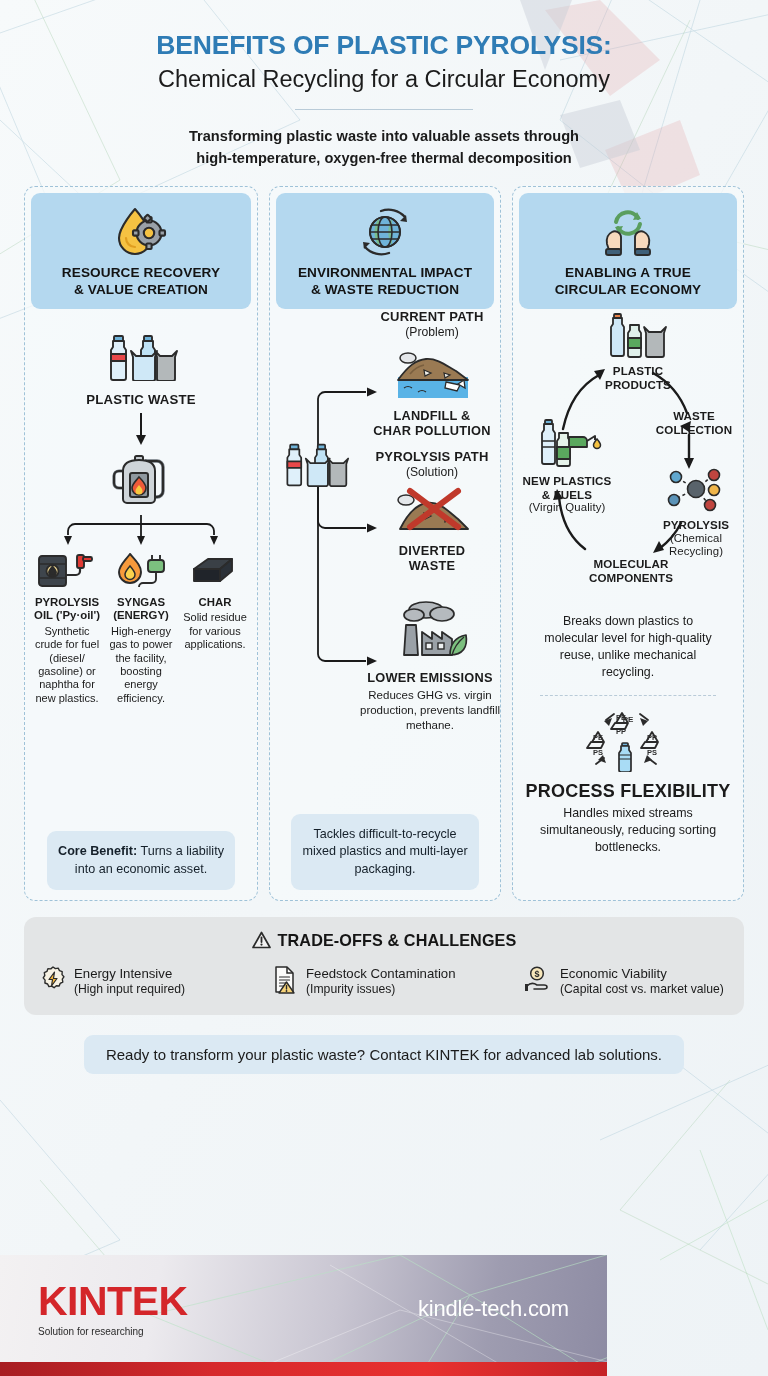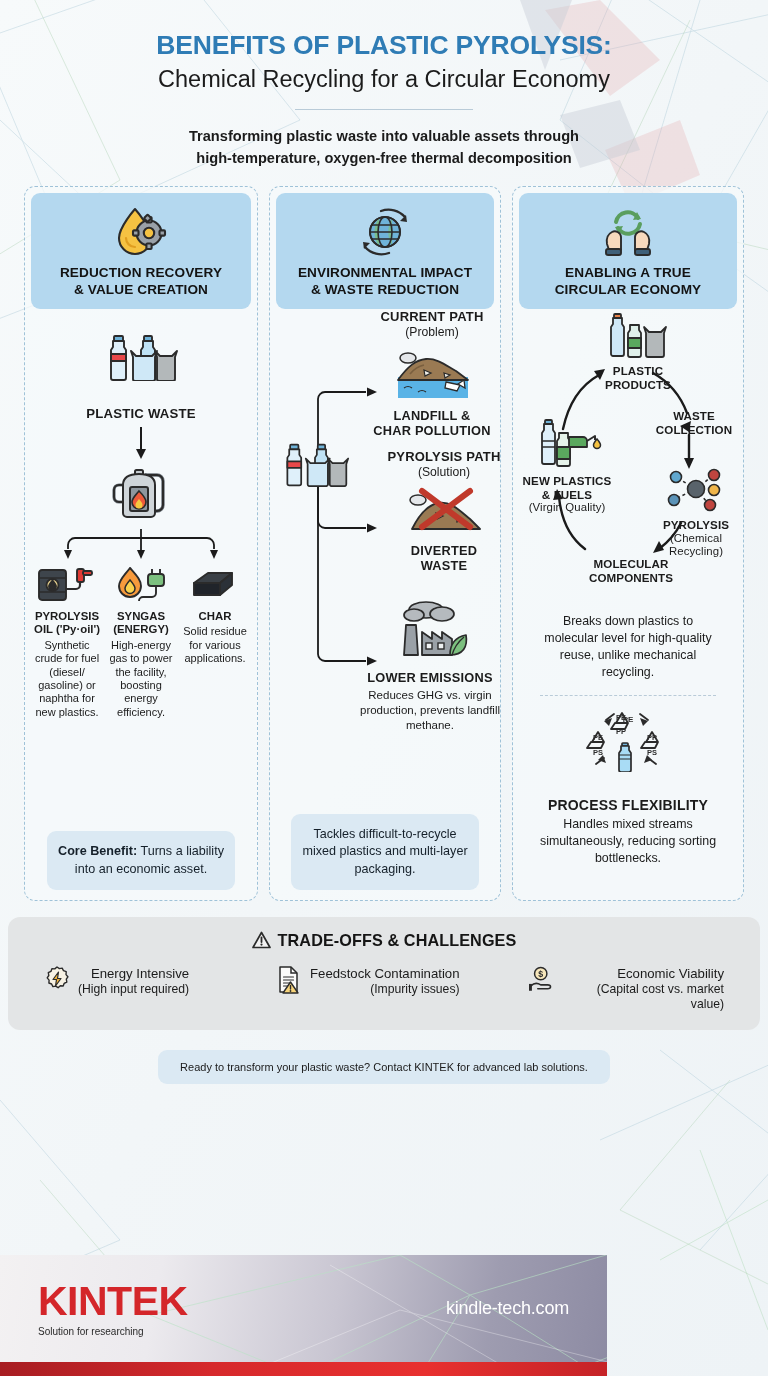--- a/index.html
+++ b/index.html
@@ -81,49 +81,48 @@
 
   
   .c3-cycle { position: relative; width: 100%; height: 292px; }
   .cyc-lbl { position: absolute; text-align: center; font-size: 11.6px; font-weight: bold; line-height: 1.16; letter-spacing: .1px; }
   .cyc-lbl .norm { font-weight: normal; font-size: 11.4px; }
   .c3-text { font-size: 12.4px; line-height: 1.36; text-align: center; padding: 0 18px; }
   .c3-divider { width: 176px; height: 1.2px; border-top: 1.2px dashed #b9cbd8; margin: 14px auto 0; }
 
   
   .tradeoffs {
-    margin: 16px 8px 0; background: #e3e5e6; border-radius: 12px;
-    padding: 14px 24px 18px;
-    text-align: right;
+    margin: 16px 24px 0; background: #e3e5e6; border-radius: 12px;
+    padding: 14px 4px 18px;
   }
   .to-head {
     display: flex; align-items: center; justify-content: center; gap: 7px;
     font-size: 16.2px; font-weight: bold; letter-spacing: .1px; color: #151515;
   }
   .to-items { display: flex; margin-top: 16px; padding: 0 12px; }
   .to-item { display: flex; align-items: flex-start; gap: 8px; }
   .to-1 { width: 232px; } .to-2 { width: 252px; } .to-3 { flex: 1; }
   .to-txt .t1 { font-size: 13.2px; line-height: 1.2; }
   .to-txt .t2 { font-size: 12.2px; line-height: 1.25; }
 
   
   .cta-wrap { display: flex; justify-content: center; margin-top: 20px; }
   .cta {
     background: #dbe9f3; border-radius: 9px; padding: 11px 22px;
-    font-size: 11px; color: #1b1b1b;
+    font-size: 15px; color: #1b1b1b;
   }
 
   
   .footer { margin-top: auto; width: 607px; height: 121px; position: relative; overflow: hidden; }
   .footer-bg { position: absolute; inset: 0;
     background: linear-gradient(100deg,#f3f1f2 0%, #eceaee 26%, #c9c6d2 55%, #9e9cb0 80%, #8d8ba3 100%); }
   .footer-inner { position: absolute; inset: 0; display: flex; align-items: center; justify-content: space-between; padding: 0 38px 14px; }
   .brand .bname { font-size: 41px; font-weight: bold; color: #d4262a; letter-spacing: -0.5px; line-height: 1; }
   .brand .btag { font-size: 10px; color: #2a2a2a; margin-top: 4px; }
-  .site { font-size: 18px; color: #ffffff; letter-spacing: -0.2px; }
+  .site { font-size: 22px; color: #ffffff; letter-spacing: -0.2px; }
   .footer-bar { position: absolute; left: 0; right: 0; bottom: 0; height: 14px;
     background: linear-gradient(90deg,#a71d22 0%, #d6292c 35%, #e8302f 70%, #c52327 100%); }
 </style>
 </head>
 <body>
 
 <svg id="bg-deco" viewBox="0 0 768 1376">
   <defs>
     <linearGradient id="pgbg" x1="0" y1="0" x2="1" y2="1">
       <stop offset="0%" stop-color="#f7fafb"></stop>
@@ -189,40 +188,40 @@
                 <rect x="-2.6" y="10.5" width="5.2" height="5.5" rx="1"></rect>
                 <rect x="-16" y="-2.6" width="5.5" height="5.2" rx="1"></rect>
                 <rect x="10.5" y="-2.6" width="5.5" height="5.2" rx="1"></rect>
                 <rect x="-14" y="-12" width="5.2" height="5.2" rx="1" transform="rotate(45)"></rect>
               </g>
               <circle r="5.2" fill="#f5c242" stroke="#2b2b2b" stroke-width="2.1"></circle>
             </g>
           </svg>
         </div>
         <div class="col-head-title">
-          <div>REDUCTION RECOVERY</div>
+          <div>RESOURCE RECOVERY</div>
           <div>&amp; VALUE CREATION</div>
         </div>
       </div>
 
       <div class="col-body">
         <div style="margin-top:26px">
           <svg width="76" height="46" viewBox="0 0 76 46">
             <g stroke="#2b2b2b" stroke-width="1.9" stroke-linejoin="round">
               <rect x="11" y="1" width="9" height="5" rx="1" fill="#6fb3d9"></rect>
               <path d="M10 6 h11 v6 l2 3 v28 a2 2 0 0 1-2 2 H10 a2 2 0 0 1-2-2 V15 l2-3Z" fill="#dff0fa"></path>
               <rect x="8" y="19" width="15" height="7" fill="#e8484a"></rect>
               <rect x="41" y="1" width="8" height="5" rx="1" fill="#6fb3d9"></rect>
               <path d="M40 6 h10 v6 l2 3 v28 a2 2 0 0 1-2 2 H40 a2 2 0 0 1-2-2 V15 l2-3Z" fill="#bfe2f5"></path>
               <path d="M28 16 l5 5 h16 l5-5 -2 6 v22 a2 2 0 0 1-2 2 H32 a2 2 0 0 1-2-2 V22Z" fill="#cfe8f7"></path>
               <path d="M52 16 l5 5 h12 l5-5 -2 6 v22 a2 2 0 0 1-2 2 H56 a2 2 0 0 1-2-2 V22Z" fill="#b3b8ba"></path>
             </g>
           </svg>
         </div>
-        <div class="lbl-strong" style="margin-top:21px">PLASTIC WASTE</div>
+        <div class="lbl-strong" style="margin-top:7px">PLASTIC WASTE</div>
 
         <svg width="16" height="34" viewBox="0 0 16 34" style="margin-top:5px">
           <path d="M8 0 V25" stroke="#1b1b1b" stroke-width="2"></path>
           <path d="M8 32 L3 22 H13 Z" fill="#1b1b1b"></path>
         </svg>
 
         <div>
           <svg width="72" height="62" viewBox="0 0 72 62">
             <g stroke="#2b2b2b" stroke-width="2" fill="none" stroke-linejoin="round">
               <path d="M40 14 h12 a6 6 0 0 1 6 6 v24 a6 6 0 0 1 -6 6 h-4" stroke-width="3.4" stroke="#6e767d"></path>
@@ -398,21 +397,21 @@
                 </g>
                 <rect x="10" y="33" width="70" height="21" fill="none" stroke="none"></rect>
               </svg>
             </div>
             <div class="node-cap" style="margin-top:4px">
               <div>LANDFILL &amp;</div>
               <div>CHAR POLLUTION</div>
             </div>
           </div>
 
-          <div class="c2-node" style="left:100px;top:140px;width:136px">
+          <div class="c2-node" style="left:88px;top:140px;width:136px">
             <div class="node-title">PYROLYSIS PATH</div>
             <div class="node-sub">(Solution)</div>
             <div style="margin-top:4px">
               <svg width="84" height="52" viewBox="0 0 84 52">
                 <path d="M10 46 c8-16 16-24 26-26 c13-3 24 10 32 16 l10 10Z" fill="#9a7a53" stroke="#2b2b2b" stroke-width="1.8" stroke-linejoin="round"></path>
                 <ellipse cx="16" cy="17" rx="8" ry="5" fill="#e4e7ea" stroke="#2b2b2b" stroke-width="1.5"></ellipse>
                 <g fill="#f1f0ea" stroke="#2b2b2b" stroke-width="1.2">
                   <path d="M34 30 l7 3 -6 3Z"></path>
                     <path d="M54 34 l6 2 -5 3Z"></path>
                 </g>
@@ -605,21 +604,21 @@
               <path d="M24 55 l-8 -3 5 -5Z"></path>
                 <path d="M62 55 l8 -3 -5 -5Z"></path>
             </g>
             <g stroke="#2b2b2b" stroke-width="1.7" stroke-linejoin="round">
               <rect x="40" y="35" width="6" height="3" rx="0.8" fill="#6fb3d9"></rect>
               <path d="M39 38 h8 v4 l2 3 v17 a2 2 0 0 1 -2 2 h-8 a2 2 0 0 1 -2 -2 V45 l2 -3Z" fill="#a9dcf5"></path>
               <path d="M37 47 h12 M37 51 h12" stroke-width="1.1"></path>
             </g>
           </svg>
         </div>
-        <div class="node-cap" style="margin-top:21px;font-size:14px">PROCESS FLEXIBILITY</div>
+        <div class="node-cap" style="margin-top:5px;font-size:18px">PROCESS FLEXIBILITY</div>
         <div class="c3-text" style="margin-top:3px">Handles mixed streams simultaneously, reducing sorting bottlenecks.</div>
         <div style="flex:1"></div>
       </div>
     </div>
   </div>
 
   <div class="tradeoffs">
     <div class="to-head">
       <svg width="19" height="18" viewBox="0 0 19 18">
         <path d="M9.5 1.5 L18 16.5 H1Z" fill="#f2f2f2" stroke="#2b2b2b" stroke-width="1.7" stroke-linejoin="round"></path>

